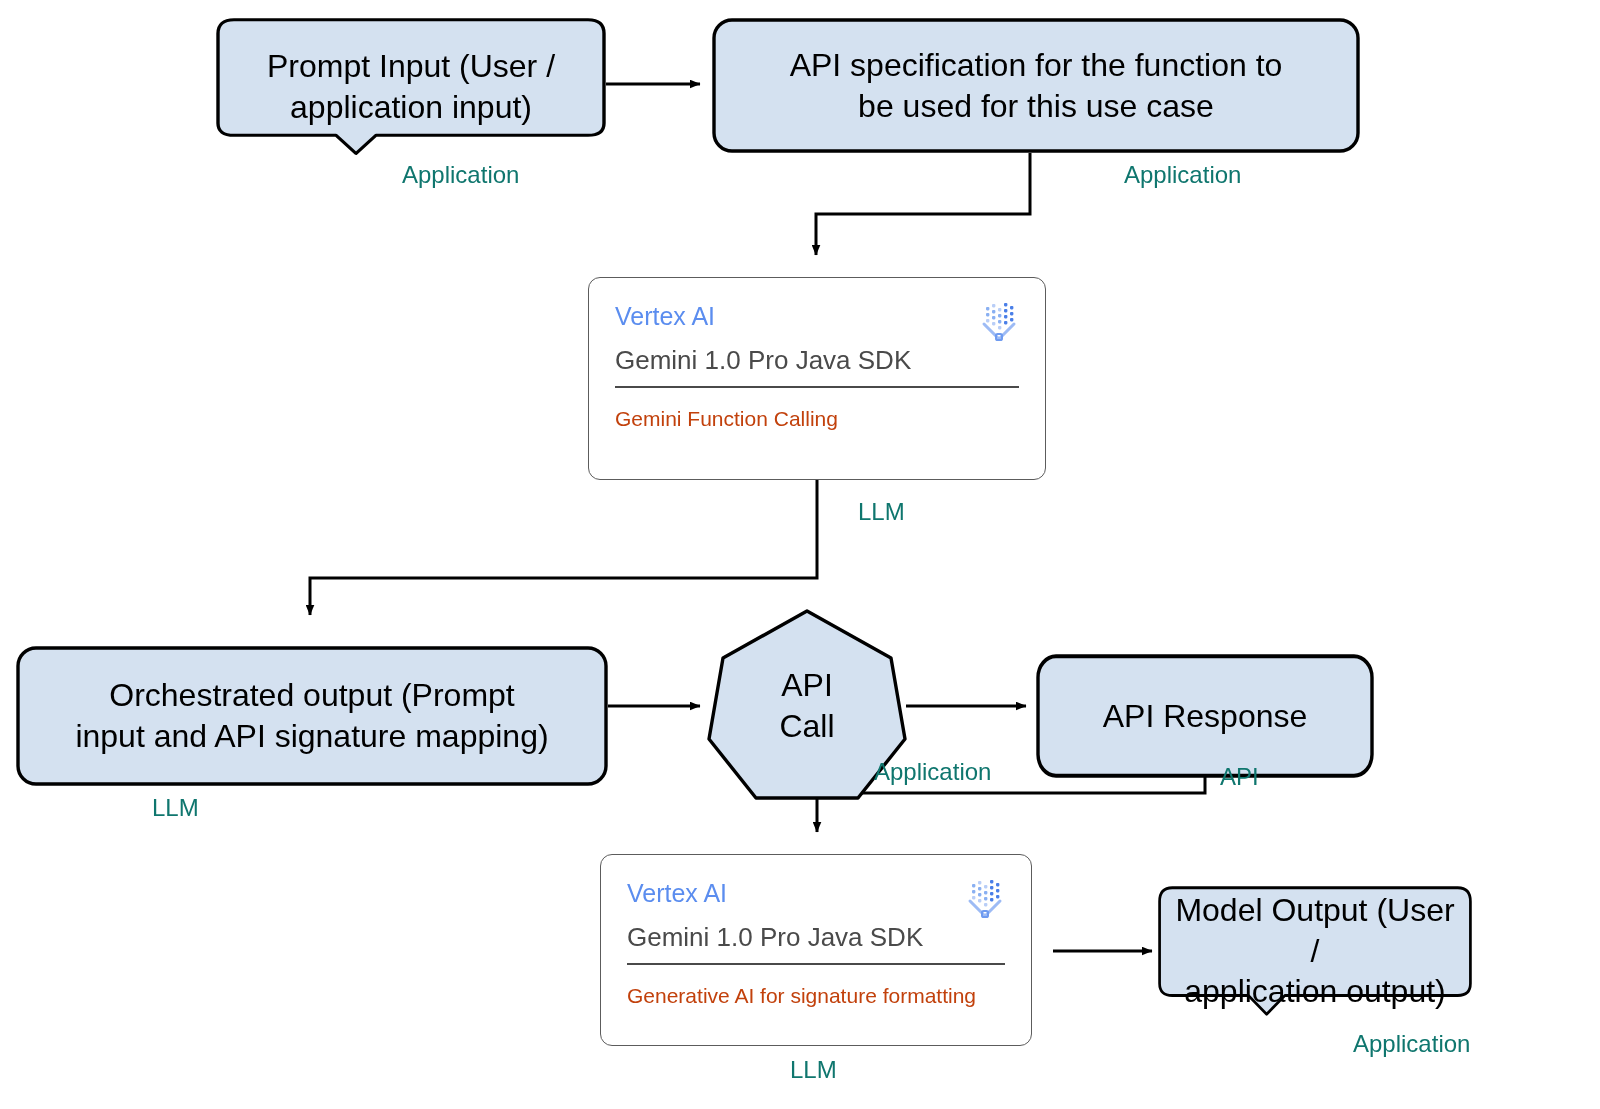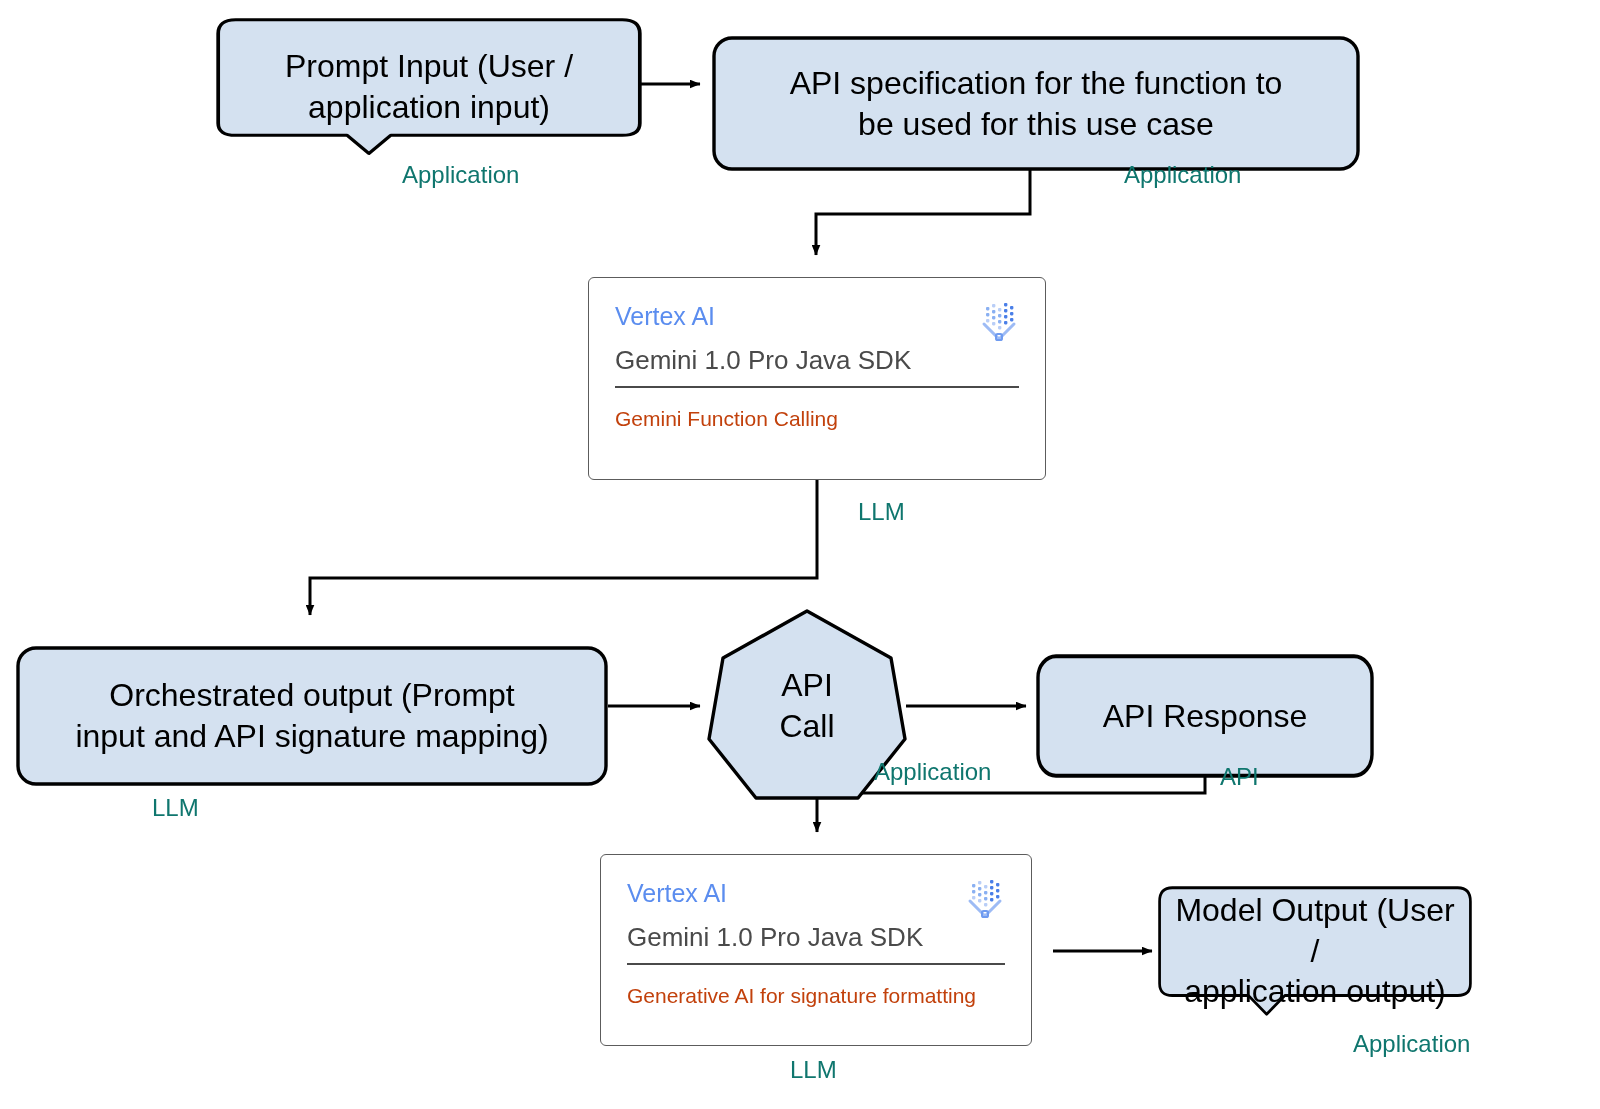--- a/index.html
+++ b/index.html
@@ -58,21 +58,21 @@
     white-space: nowrap;
     line-height: 1;
   }
 
   
   .vcard {
     position: absolute;
     box-sizing: border-box;
     background: #ffffff;
     border: 1.6px solid #5c5c5c;
-    border-radius: 6px;
+    border-radius: 12px;
     padding: 24px 26px 32px 26px;
   }
   .vcard .vtop {
     display: flex;
     align-items: flex-start;
     justify-content: space-between;
   }
   .vcard .vtitle {
     color: #5b8def;
     font-size: 25px;
@@ -127,31 +127,31 @@
       <path d="M608,706 L700,706" marker-end="url(#ah)"></path>
 
       <path d="M906,706 L1026,706" marker-end="url(#ah)"></path>
 
       <path d="M1205,761 L1205,793 L817,793 L817,832" marker-end="url(#ah)"></path>
 
       <path d="M1053,951 L1152,951" marker-end="url(#ah)"></path>
     </g>
   </svg>
 
-  <div class="node" style="left:216px; top:18px; width:426px; height:138px; font-size:32px;">
+  <div class="node" style="left:216px; top:18px; width:390px; height:138px; font-size:32px;">
     <svg class="boxshape" viewBox="0 0 390 160" preserveAspectRatio="none">
       <path d="M18,2 L372,2 Q388,2 388,18 L388,122 Q388,136 372,136
                L160,136 L140,157 L120,136 L18,136 Q2,136 2,122 L2,18 Q2,2 18,2 Z" fill="#d4e1f0" stroke="#000000" stroke-width="3.4" stroke-linejoin="round"></path>
     </svg>
     <span class="lbl">Prompt Input (User /
 application input)</span>
   </div>
   <div class="caption" style="left:402px; top:163px;">Application</div>
 
-  <div class="node" style="left:712px; top:36px; width:648px; height:135px; font-size:32px;">
+  <div class="node" style="left:712px; top:18px; width:648px; height:135px; font-size:32px;">
     <svg class="boxshape" viewBox="0 0 648 135" preserveAspectRatio="none">
       <rect x="2" y="2" width="644" height="131" rx="18" ry="18" fill="#d4e1f0" stroke="#000000" stroke-width="3.4"></rect>
     </svg>
     <span class="lbl">API specification for the function to
 be used for this use case</span>
   </div>
   <div class="caption" style="left:1124px; top:163px;">Application</div>
 
   <div class="vcard" style="left:588px; top:277px; width:458px; height:203px;">
     <div class="vtop">

